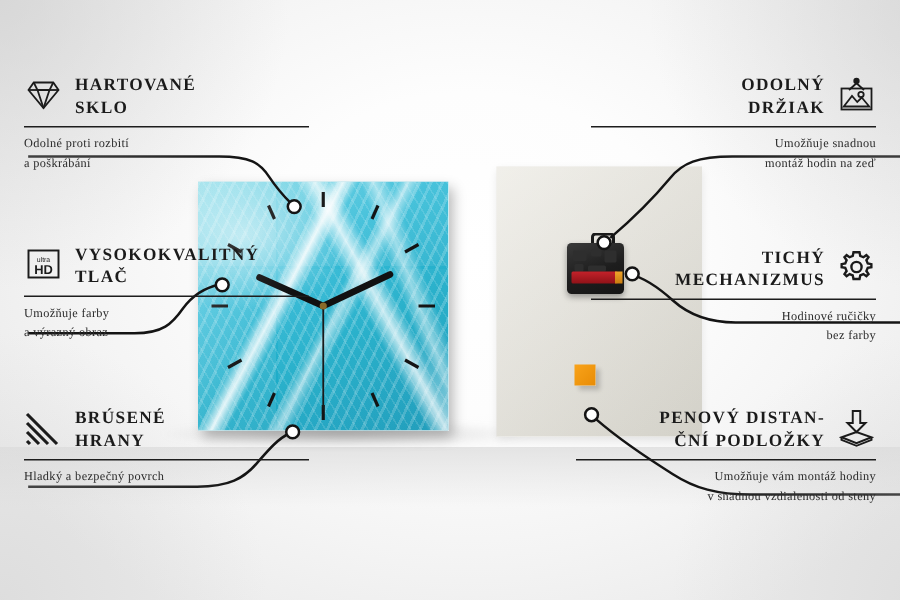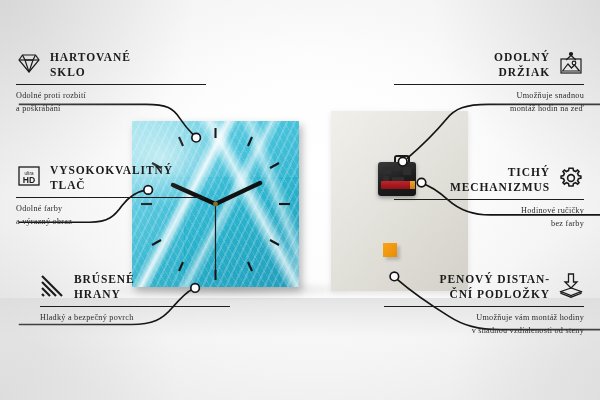--- a/index.html
+++ b/index.html
@@ -131,21 +131,21 @@
     font-size:8.2px;line-height:1.5;color:#2b2b2b;letter-spacing:.25px;
     font-family:"Liberation Serif", serif;
   }
   .feat.right .desc{text-align:right;font-family:Liberation Serif, serif;}
   .ico{width:26px;height:26px;flex:0 0 26px;display:block;}
   .ico svg{display:block;width:26px;height:26px;}
 
   
   #feat-glass{left:16px;top:50px;}
   #feat-print{left:16px;top:163px;}
-  #feat-edges{left:16px;top:272px;margin-left:24px;}
+  #feat-edges{left:16px;top:272px;}
   #feat-holder{left:394px;top:50px;}
   #feat-mech{left:394px;top:165px;}
   #feat-foam{left:384px;top:272px;width:200px;}
 </style>
 </head>
 <body>
 
 <div id="stage">
 
   <div id="photo">
@@ -272,21 +272,21 @@
       </span>
       <div>
         <div class="ttl">
           <div>VYSOKOKVALITNÝ</div>
           <div>TLAČ</div>
         </div>
       </div>
     </div>
     <div class="rule"></div>
     <div class="desc">
-      <div>Odolné farby</div>
+      <div>Umožňuje farby</div>
       <div>a výrazný obraz</div>
     </div>
   </div>
 
   <div class="feat left" id="feat-edges">
     <div class="head">
       <span class="ico">
         <svg viewBox="0 0 26 26">
           <g stroke="#1b1b1b" stroke-width="2.1">
             <line x1="2" y1="4" x2="22" y2="24"></line>

